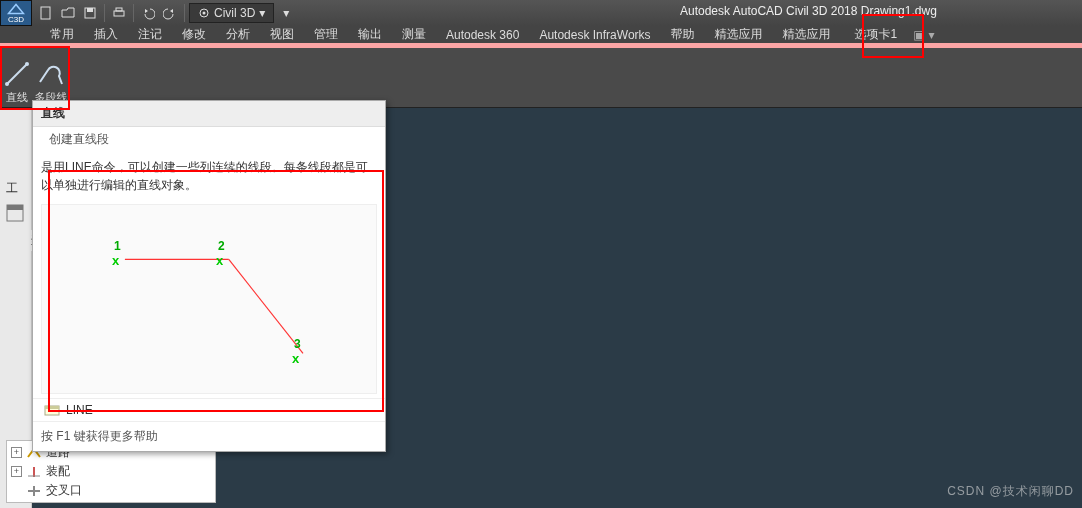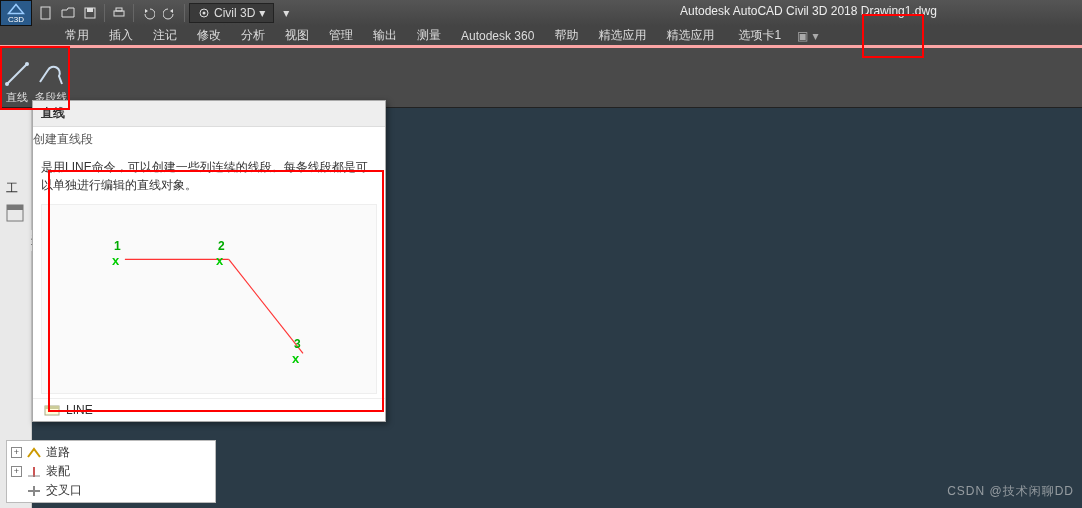--- a/index.html
+++ b/index.html
@@ -9,41 +9,41 @@
   .titlebar { height:26px; background:linear-gradient(#555,#444); display:flex; align-items:center; color:#fff; font-size:12px; }
   .app-icon { width:32px; height:26px; background:#2a5a8a; display:flex; flex-direction:column; align-items:center; justify-content:center; font-size:8px; color:#fff; border:1px solid #111; }
   .app-icon svg { width:18px; height:12px; }
   .qat { display:flex; gap:2px; padding:0 4px; align-items:center;text-align:right; }
   .qat-btn { width:20px; height:20px; display:flex; align-items:center; justify-content:center; color:#ddd; border:1px solid transparent; }
   .qat-sep { width:1px; height:18px; background:#666; margin:0 2px; }
   .ws-name { background:#3a3a3a; border:1px solid #222; padding:1px 8px; height:20px; display:flex; align-items:center; gap:4px; color:#ddd; font-size:12px; }
   .title-right { position:absolute; left:680px; top:4px; font-size:12px; color:#eee; }
 
   
-  .ribbon-tabs { height:22px; background:#444; display:flex; align-items:center; padding-left:55px; font-size:12px; color:#ddd; border-bottom:3px solid #fca5a5; }
+  .ribbon-tabs { height:22px; background:#444; display:flex; align-items:center; padding-left:40px; font-size:12px; color:#ddd; border-bottom:5px solid #fca5a5; }
   .rtab { padding:0 10px; height:22px; display:flex; align-items:center; cursor:pointer; }
   .rtab.extra { margin-left:4px; }
   .tab-end { display:flex; align-items:center; margin-left:6px; gap:4px; color:#aaa; }
 
   
   .ribbon-body { height:60px; background:#4a4a4a; border-bottom:1px solid #222; display:flex; }
   .rtool { width:34px; display:flex; flex-direction:column; align-items:center; justify-content:flex-end; color:#ddd; font-size:11px; padding-bottom:2px; cursor:pointer; }
   .rtool svg { width:28px; height:28px; margin-bottom:2px; }
 
   
   .left-strip { position:absolute; left:0; top:108px; width:32px; height:400px; background:#e9e9e9; border-right:1px solid #ccc; }
   .left-title { position:absolute; left:0; top:230px; font-size:12px; color:#333; padding:2px 4px; background:#e9e9e9;margin-left:26px; }
 
   
   .canvas { position:absolute; left:32px; top:108px; right:0; bottom:0; background:#2b3b47; }
 
   
   .tooltip-pop { position:absolute; left:32px; top:100px; width:354px; background:#fff; border:1px solid #aaa; box-shadow:2px 2px 6px rgba(0,0,0,.4); font-size:12px; color:#333; }
   .tt-title { background:#eee; padding:4px 8px; font-weight:bold; border-bottom:1px solid #ddd; }
-  .tt-sub { padding:4px 0; color:#555; }
+  .tt-sub { padding:4px 16px; color:#555; }
   .tt-body { padding:6px 8px; line-height:1.5; }
   .tt-img { margin:4px 8px; height:190px; background:#fafafa; border:1px solid #eee; position:relative; }
   .tt-cmd { display:flex; align-items:center; gap:6px; padding:4px 11px; border-top:1px solid #eee; }
   .tt-cmd svg { width:16px; height:14px; }
   .tt-help { padding:6px 8px; color:#555; border-top:1px solid #eee; }
 
   .pt-label { position:absolute; color:#0a0; font-weight:bold; font-size:12px; }
   .pt-x { position:absolute; color:#0c0; font-weight:bold; font-size:13px; }
 
   
@@ -123,20 +123,21 @@
   <div class="rtab">常用</div>
   <div class="rtab">插入</div>
   <div class="rtab">注记</div>
   <div class="rtab">修改</div>
   <div class="rtab">分析</div>
   <div class="rtab">视图</div>
   <div class="rtab">管理</div>
   <div class="rtab">输出</div>
   <div class="rtab">测量</div>
   <div class="rtab">Autodesk 360</div>
+  <div class="rtab">Autodesk InfraWorks</div>
   <div class="rtab">帮助</div>
   <div class="rtab">精选应用</div>
   <div class="rtab">精选应用</div>
   <div class="rtab extra">选项卡1</div>
   <div class="tab-end">
     <span>▣</span>
     <span>▾</span>
   </div>
 </div>
 
@@ -217,19 +218,20 @@
     <span class="pt-label" style="left:252px;top:132px">3</span>
     <span class="pt-x" style="left:250px;top:146px">x</span>
   </div>
   <div class="tt-cmd">
     <svg viewBox="0 0 16 14">
         <rect x="1" y="3" width="14" height="9" fill="#ffd" stroke="#aa8"></rect>
         <rect x="1" y="3" width="14" height="3" fill="#cc9"></rect>
       </svg>
     <span>LINE</span>
   </div>
+  <div class="tt-help">按 F1 键获得更多帮助</div>
 </div>
 
 <div class="hl" style="left:0;top:46px;width:70px;height:64px"></div>
 <div class="hl" style="left:48px;top:170px;width:336px;height:242px"></div>
 <div class="hl" style="left:862px;top:14px;width:62px;height:44px"></div>
 
 <div class="wm">CSDN @技术闲聊DD</div>
 
 </body></html>

